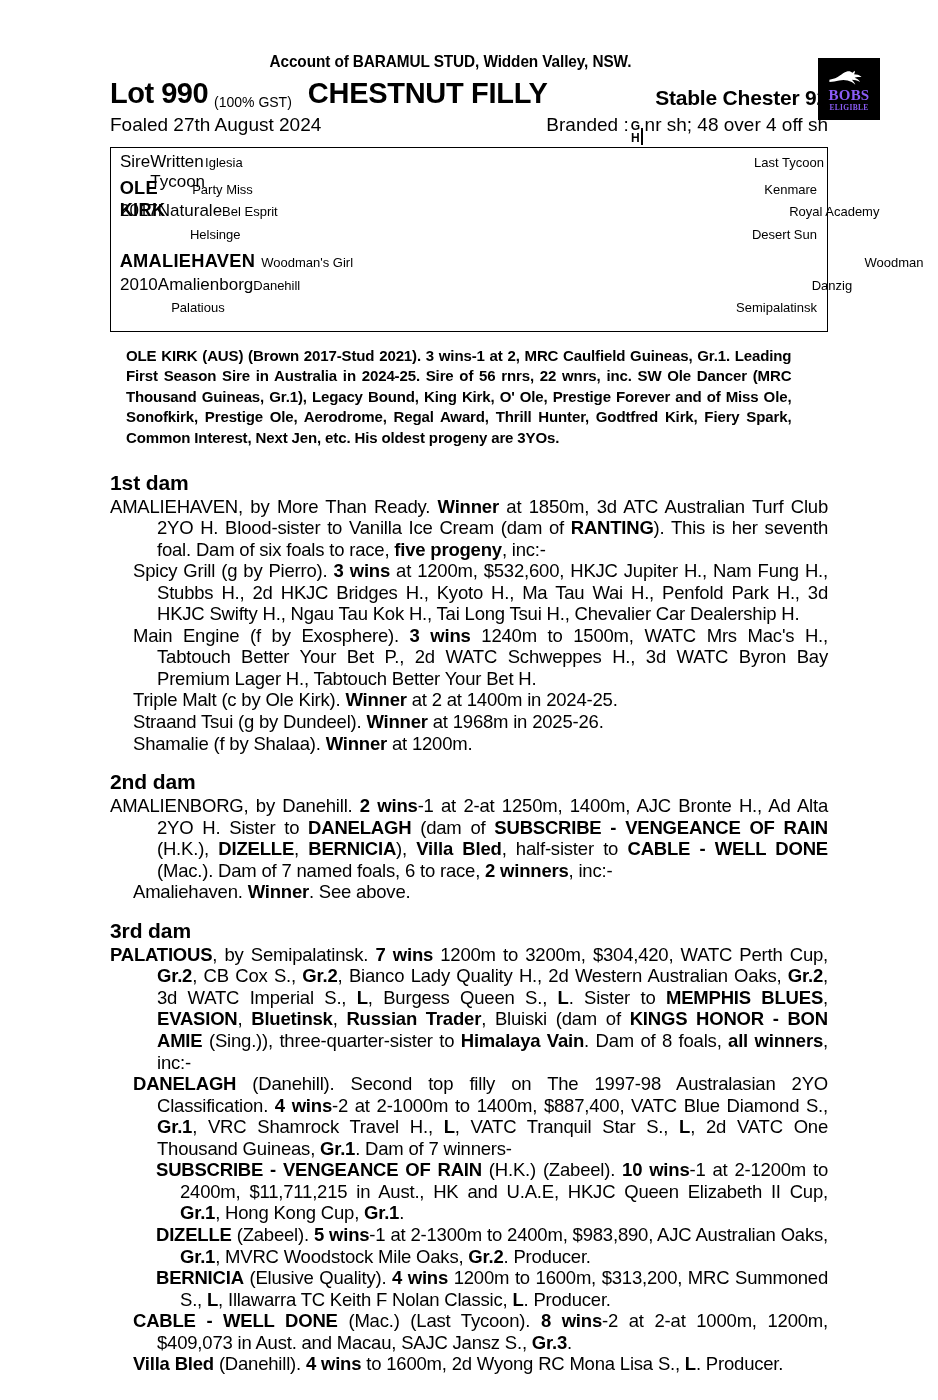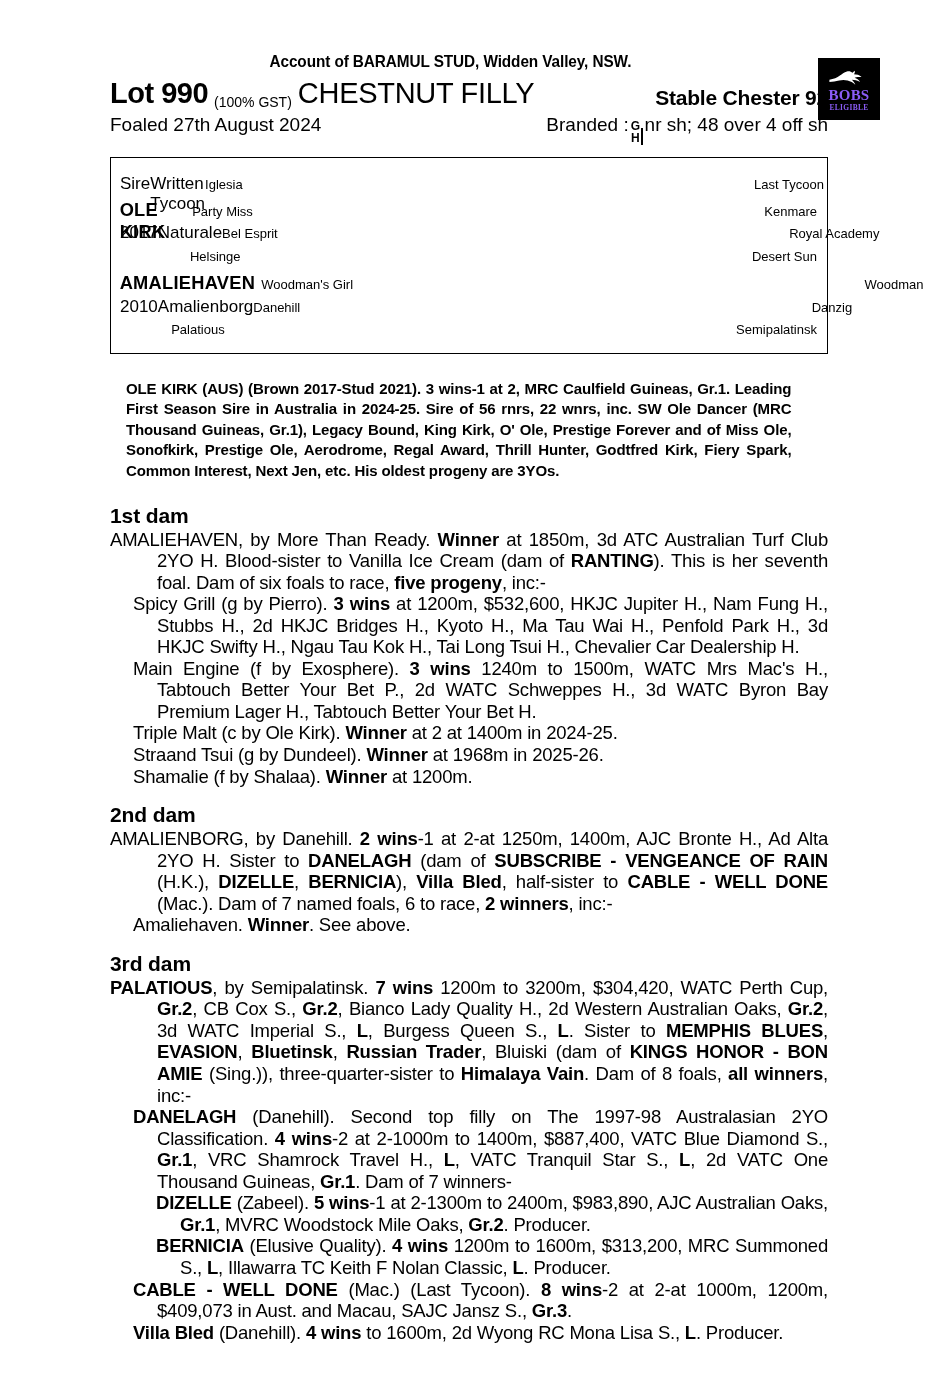--- a/index.html
+++ b/index.html
@@ -49,32 +49,32 @@
   }
 
   .lotline{
     display:flex; align-items:flex-end;
     white-space:nowrap;
     margin-bottom:4px;
   }
   .lot-no{font-size:29px; font-weight:bold; letter-spacing:-.5px;}
   .gst{font-size:14px; margin-left:6px;}
   .colour-sex{
-    font-size:29px; font-weight:normal; letter-spacing:-.3px;
-    margin-left:6px;
+    font-size:29px; font-weight:bold; letter-spacing:-.3px;
+    margin-left:16px;
   }
   .stable{
     font-size:21px; font-weight:bold; letter-spacing:-.2px;
     margin-left:auto;
   }
 
   .foalline{
     display:flex; align-items:baseline;
     font-size:19px;
-    margin-bottom:12px;
+    margin-bottom:2px;
   }
   .branded{margin-left:auto; display:flex; align-items:baseline; white-space:nowrap;}
   .brand-stack{
     display:inline-flex; align-items:center;
     margin:0 2px;
   }
   .brand-letters{
     display:inline-flex; flex-direction:column;
     font-size:12px; font-weight:bold; line-height:1.0;
     text-align:center;
@@ -85,22 +85,22 @@
     width:1.5px; height:17px; background:#000;
     margin-left:1px;
     position:relative; top:3px;
   }
 
   
   .ped{
     border:1.5px solid #000;
     width:100%;
     box-sizing:border-box;
-    padding:16px 0 7px 0;
-    margin-bottom:25px;
+    padding:4px 0 7px 0;
+    margin-bottom:14px;
   }
   .ped-row{display:flex; align-items:baseline; height:24.5px;}
   .c1{width:200px; padding-left:9px; box-sizing:border-box;}
   .c2{width:185px;}
   .c3{flex:1; padding-right:10px;}
   .sm{font-size:17px;}
   .nm{font-size:19px; font-weight:bold; letter-spacing:.3px; transform:scaleX(.96); transform-origin:left;}
   .dots{
     display:flex; align-items:baseline; width:100%;
     font-size:13px; white-space:nowrap;justify-content:center;
@@ -300,20 +300,21 @@
         <p class="e hang0"><span>AMALIENBORG, by Danehill. </span><b>2 wins</b><span>-1 at 2-at 1250m, 1400m, AJC Bronte H., Ad Alta 2YO H. Sister to </span><b>DANELAGH</b><span> (dam of </span><b>SUBSCRIBE - VENGEANCE OF RAIN</b><span> (H.K.), </span><b>DIZELLE</b><span>, </span><b>BERNICIA</b><span>), </span><b>Villa Bled</b><span>, half-sister to </span><b>CABLE - WELL DONE</b><span> (Mac.). Dam of 7 named foals, 6 to race, </span><b>2 winners</b><span>, inc:-</span></p>
         <p class="e d1"><span>Amaliehaven. </span><b>Winner</b><span>. See above.</span></p>
       </div>
   </div>
 
   <div class="sec">
     <h2 class="damhead">3rd dam</h2>
     <div>
         <p class="e hang0"><b>PALATIOUS</b><span>, by Semipalatinsk. </span><b>7 wins</b><span> 1200m to 3200m, $304,420, WATC Perth Cup, </span><b>Gr.2</b><span>, CB Cox S., </span><b>Gr.2</b><span>, Bianco Lady Quality H., 2d Western Australian Oaks, </span><b>Gr.2</b><span>, 3d WATC Imperial S., </span><b>L</b><span>, Burgess Queen S., </span><b>L</b><span>. Sister to </span><b>MEMPHIS BLUES</b><span>, </span><b>EVASION</b><span>, </span><b>Bluetinsk</b><span>, </span><b>Russian Trader</b><span>, Bluiski (dam of </span><b>KINGS HONOR - BON AMIE</b><span> (Sing.)), three-quarter-sister to </span><b>Himalaya Vain</b><span>. Dam of 8 foals, </span><b>all winners</b><span>, inc:-</span></p>
         <p class="e d1"><b>DANELAGH</b><span> (Danehill). Second top filly on The 1997-98 Australasian 2YO Classification. </span><b>4 wins</b><span>-2 at 2-1000m to 1400m, $887,400, VATC Blue Diamond S., </span><b>Gr.1</b><span>, VRC Shamrock Travel H., </span><b>L</b><span>, VATC Tranquil Star S., </span><b>L</b><span>, 2d VATC One Thousand Guineas, </span><b>Gr.1</b><span>. Dam of 7 winners-</span></p>
+        <p class="e d2"><b>SUBSCRIBE - VENGEANCE OF RAIN</b><span> (H.K.) (Zabeel). </span><b>10 wins</b><span>-1 at 2-1200m to 2400m, $11,711,215 in Aust., HK and U.A.E, HKJC Queen Elizabeth II Cup, </span><b>Gr.1</b><span>, Hong Kong Cup, </span><b>Gr.1</b><span>.</span></p>
         <p class="e d2"><b>DIZELLE</b><span> (Zabeel). </span><b>5 wins</b><span>-1 at 2-1300m to 2400m, $983,890, AJC Australian Oaks, </span><b>Gr.1</b><span>, MVRC Woodstock Mile Oaks, </span><b>Gr.2</b><span>. Producer.</span></p>
         <p class="e d2"><b>BERNICIA</b><span> (Elusive Quality). </span><b>4 wins</b><span> 1200m to 1600m, $313,200, MRC Summoned S., </span><b>L</b><span>, Illawarra TC Keith F Nolan Classic, </span><b>L</b><span>. Producer.</span></p>
         <p class="e d1"><b>CABLE - WELL DONE</b><span> (Mac.) (Last Tycoon). </span><b>8 wins</b><span>-2 at 2-at 1000m, 1200m, $409,073 in Aust. and Macau, SAJC Jansz S., </span><b>Gr.3</b><span>.</span></p>
         <p class="e d1 last"><b>Villa Bled</b><span> (Danehill). </span><b>4 wins</b><span> to 1600m, 2d Wyong RC Mona Lisa S., </span><b>L</b><span>. Producer.</span></p>
       </div>
   </div>
 
 </div>
 
 </body></html>

